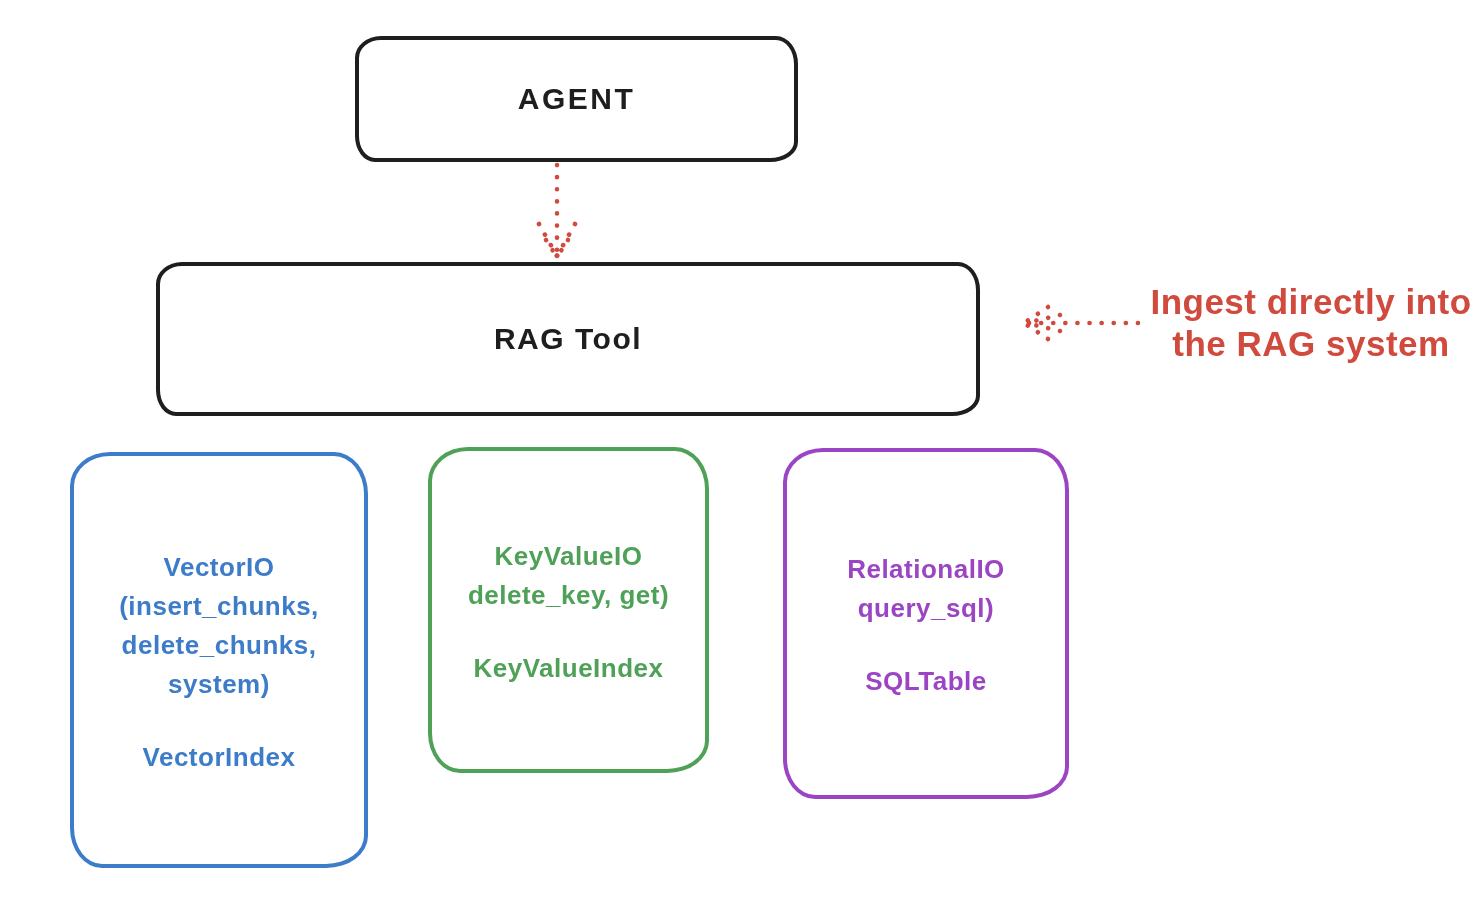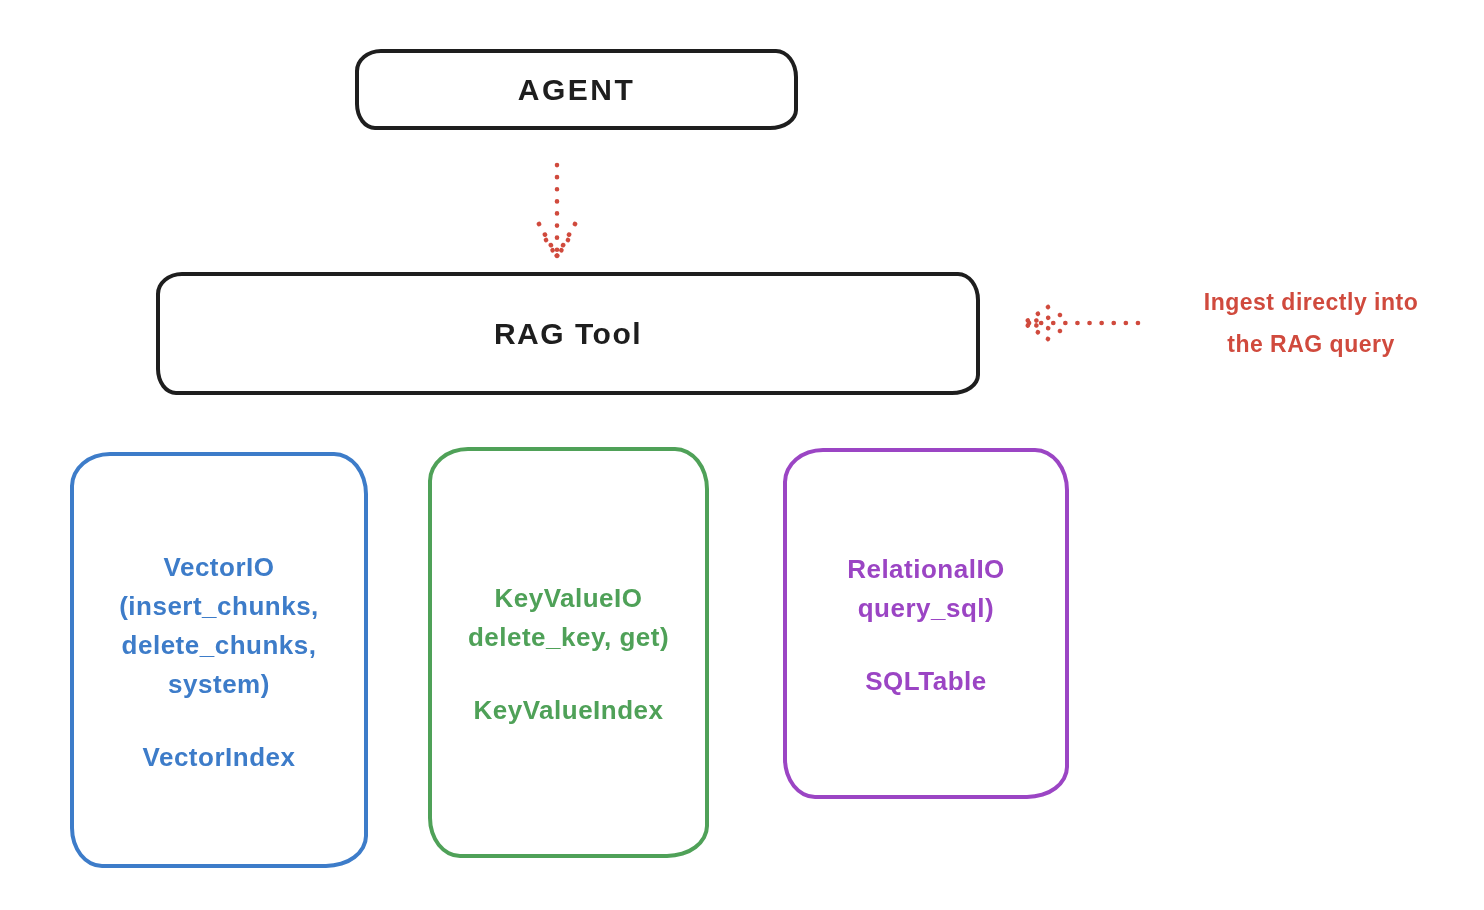--- a/index.html
+++ b/index.html
@@ -20,55 +20,55 @@
     position: absolute;
     border: 4px solid var(--ink, #1e1e1e);
     background: transparent;
     display: flex; flex-direction: column;
     align-items: center; justify-content: center;
     text-align: center;
   }
   .node.black {
     border-radius: 26px 22px 28px 20px / 22px 28px 20px 26px;
   }
-  .node.agent  { left: 355px; top: 49px;  width: 443px; height: 81px; }
-  .node.rag    { left: 156px; top: 272px; width: 824px; height: 123px; text-align: right; }
+  .node.agent  { left: 355px; top: 36px;  width: 443px; height: 126px; }
+  .node.rag    { left: 156px; top: 262px; width: 824px; height: 154px; text-align: right; }
 
   .node-label {
     color: var(--ink, #1e1e1e);
     font-size: 30px; font-weight: 700;
     letter-spacing: 2.5px;
   }
   .node.rag .node-label { letter-spacing: 1.5px; }
 
   
   .node.store {
     border-color: var(--c);
     border-width: 4px;
     border-radius: 40px 34px 42px 32px / 34px 42px 32px 40px;
     color: var(--c);
   }
   .store-vector     { left: 70px;  top: 452px; width: 298px; height: 416px; }
-  .store-keyvalue   { left: 428px; top: 447px; width: 281px; height: 411px; }
+  .store-keyvalue   { left: 428px; top: 447px; width: 281px; height: 326px; }
   .store-relational { left: 783px; top: 448px; width: 286px; height: 351px; }
 
   .store-lines { font-size: 26px; font-weight: 700; line-height: 39px; letter-spacing: 0.5px; }
   .store-index { font-size: 26px; font-weight: 700; letter-spacing: 0.5px; margin-top: 38px; }
 
   
   .arrow { position: absolute; color: var(--red, #d04a3d); }
   .arrow-down  { left: 527px;  top: 160px; }
   .arrow-left  { left: 1016px; top: 300px; }
 
   
   .annotation {
     position: absolute;
     left: 1148px; top: 281px; width: 326px;
     color: var(--red, #d04a3d);
-    font-size: 23px; font-weight: 700;
+    font-size: 35px; font-weight: 700;
     line-height: 42px; text-align: center;
     letter-spacing: 0.5px;
   }
 </style>
 </head>
 <body>
 
 <div class="canvas">
 
   <div class="node black agent">
@@ -94,21 +94,21 @@
       <path d="M122 23 L10 23"></path>
       <path d="M32 7 L8 23"></path>
       <path d="M32 39 L8 23"></path>
       <path d="M44 15 L10 23"></path>
       <path d="M44 31 L10 23"></path>
     </g>
   </svg>
 
   <div class="annotation">
     <div>Ingest directly into</div>
-    <div>the RAG query</div>
+    <div>the RAG system</div>
   </div>
 
   <div class="node store store-vector" style="--c: #3d7cc9;">
     <div class="store-lines">
       <div>VectorIO</div>
       <div>(insert_chunks,</div>
       <div>delete_chunks,</div>
       <div>system)</div>
     </div>
     <div class="store-index">VectorIndex</div>

